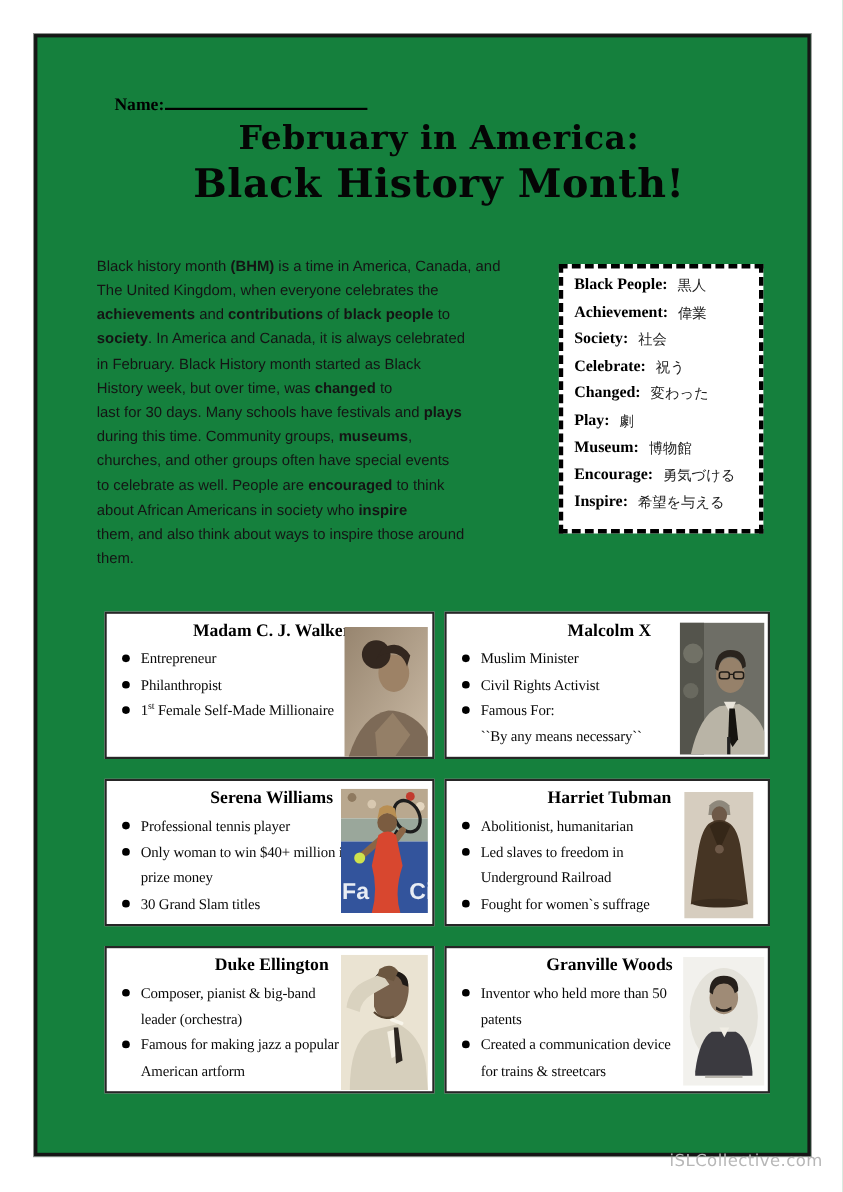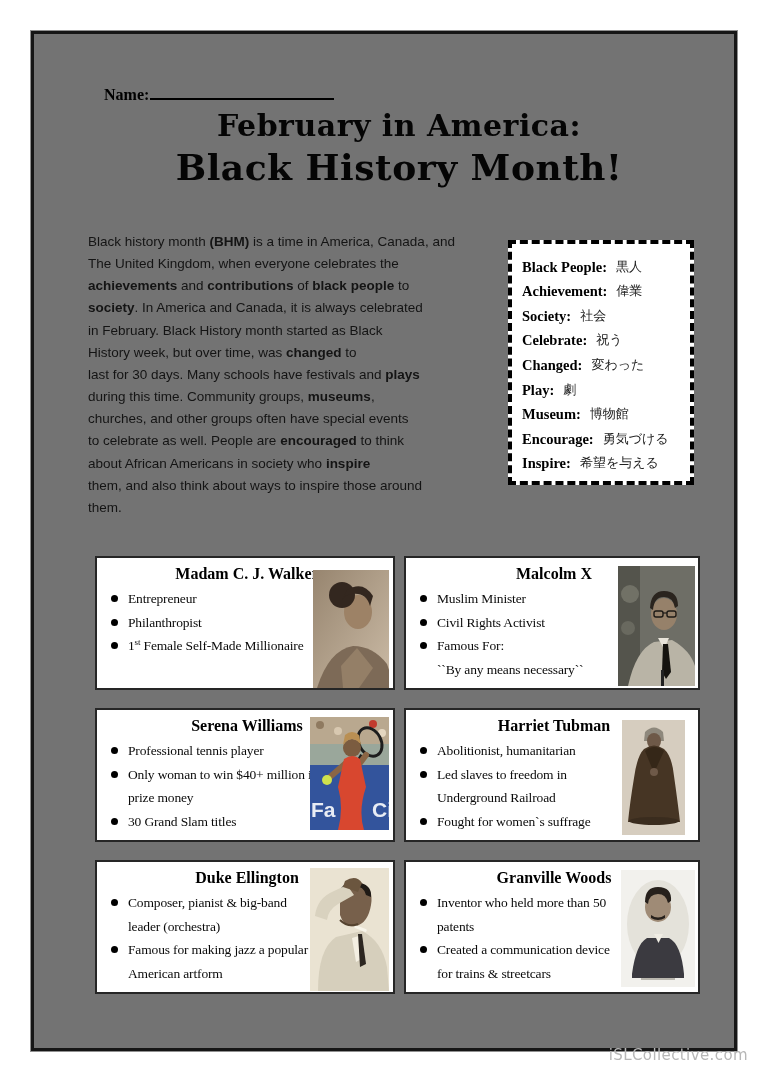--- a/index.html
+++ b/index.html
@@ -1,38 +1,38 @@
 <!DOCTYPE html>
 <html><head>
 <meta charset="utf-8">
 <style>
   html,body{margin:0;padding:0;background:#ffffff;}
   body{position:relative;width:766px;height:1084px;font-family:"Liberation Serif",serif;overflow:hidden;}
 
-  .sheet{position:absolute;left:31px;top:31px;width:700px;height:1014px;background:#737373;
+  .sheet{position:absolute;left:31px;top:31px;width:700px;height:1014px;background:#15803d;
          border:3px solid #161616;box-shadow:0 0 0 1px #909090;}
 
   
   .name-row{position:absolute;left:70px;top:50px;white-space:nowrap;}
   .name-label{font-weight:bold;font-size:16px;font-family:"Liberation Serif",serif;color:#000;}
   .name-line{display:inline-block;width:184px;height:14px;border-bottom:2px solid #000;margin-left:1px;}
 
   
   .titles{position:absolute;left:0;top:74px;width:100%;text-align:center;padding-left:30px;box-sizing:border-box;}
   .title-line1{font-family:"DejaVu Serif",serif;font-weight:900;font-size:30px;line-height:36px;margin:0;color:#050505;letter-spacing:0.5px;text-align:center;}
   .title-line2{font-family:"DejaVu Serif",serif;font-weight:900;font-size:36px;line-height:46px;margin:0;color:#050505;letter-spacing:0.5px;}
 
   
   .intro{position:absolute;left:54px;top:197px;font-family:"Liberation Sans",sans-serif;font-size:13.5px;line-height:22.15px;color:#141414;}
   .intro-line{white-space:nowrap;}
   .intro-line b{font-weight:bold;}
 
   
   .vocab{position:absolute;left:474px;top:206px;width:164px;border:4px dashed #000;padding:7px 4px 9px 10px;background:#fff;}
-  .vocab-row{display:flex;align-items:flex-end;height:24.6px;white-space:nowrap;}
+  .vocab-row{display:flex;align-items:flex-start;height:24.6px;white-space:nowrap;}
   .vocab-en{font-weight:bold;font-size:14.5px;margin-right:9px;color:#000;}
   .vocab-ja{font-size:13px;color:#222;font-family:Liberation Sans, sans-serif;}
 
   
   .cards{position:absolute;left:61px;top:522px;display:grid;grid-template-columns:300px 296px;column-gap:9px;grid-auto-rows:134px;row-gap:18px;}
   .card{position:relative;border:2px solid #262626;background:#fff;box-sizing:border-box;padding:5px 4px 4px 8px;}
   .card-title{text-align:center;font-weight:bold;font-size:16px;line-height:21px;margin:0 0 3px 0;color:#000;}
   .card-body{margin-right:70px;}
   .bullet{display:flex;font-size:13.5px;line-height:23.5px;color:#0a0a0a;}
   .dot{flex:none;width:7px;height:7px;border-radius:50%;background:#000;margin:8px 10px 0 6px;}

